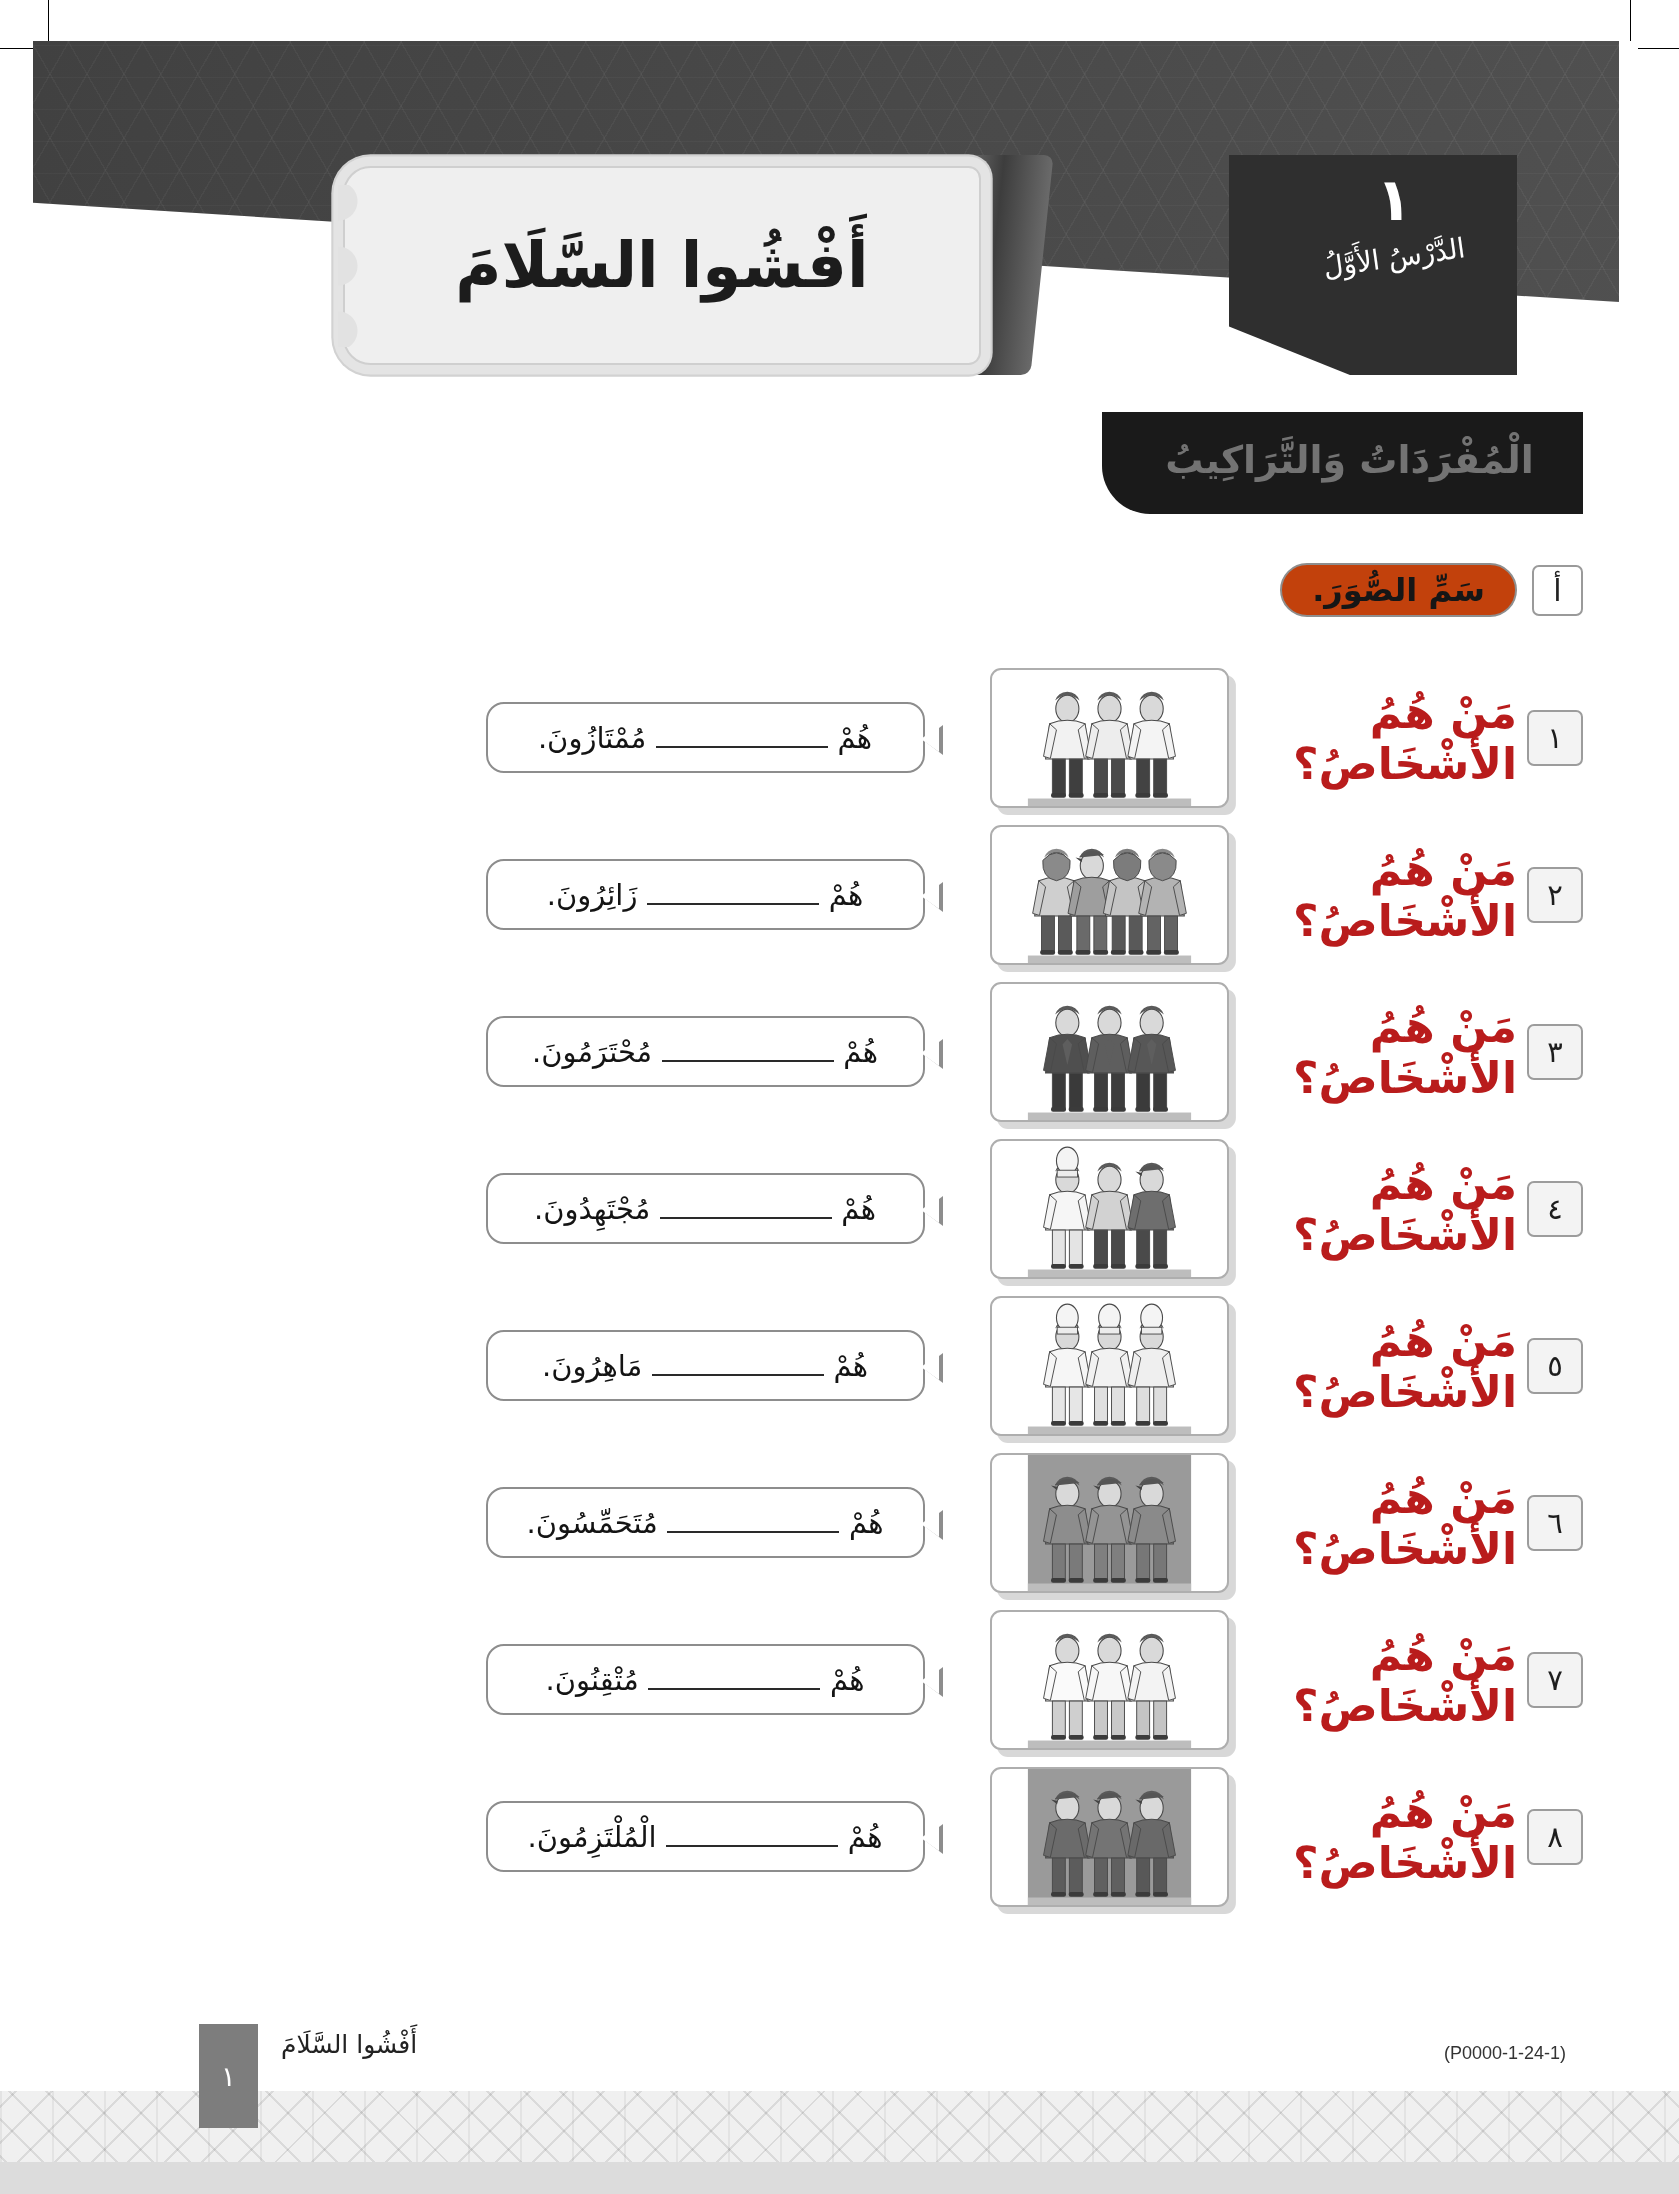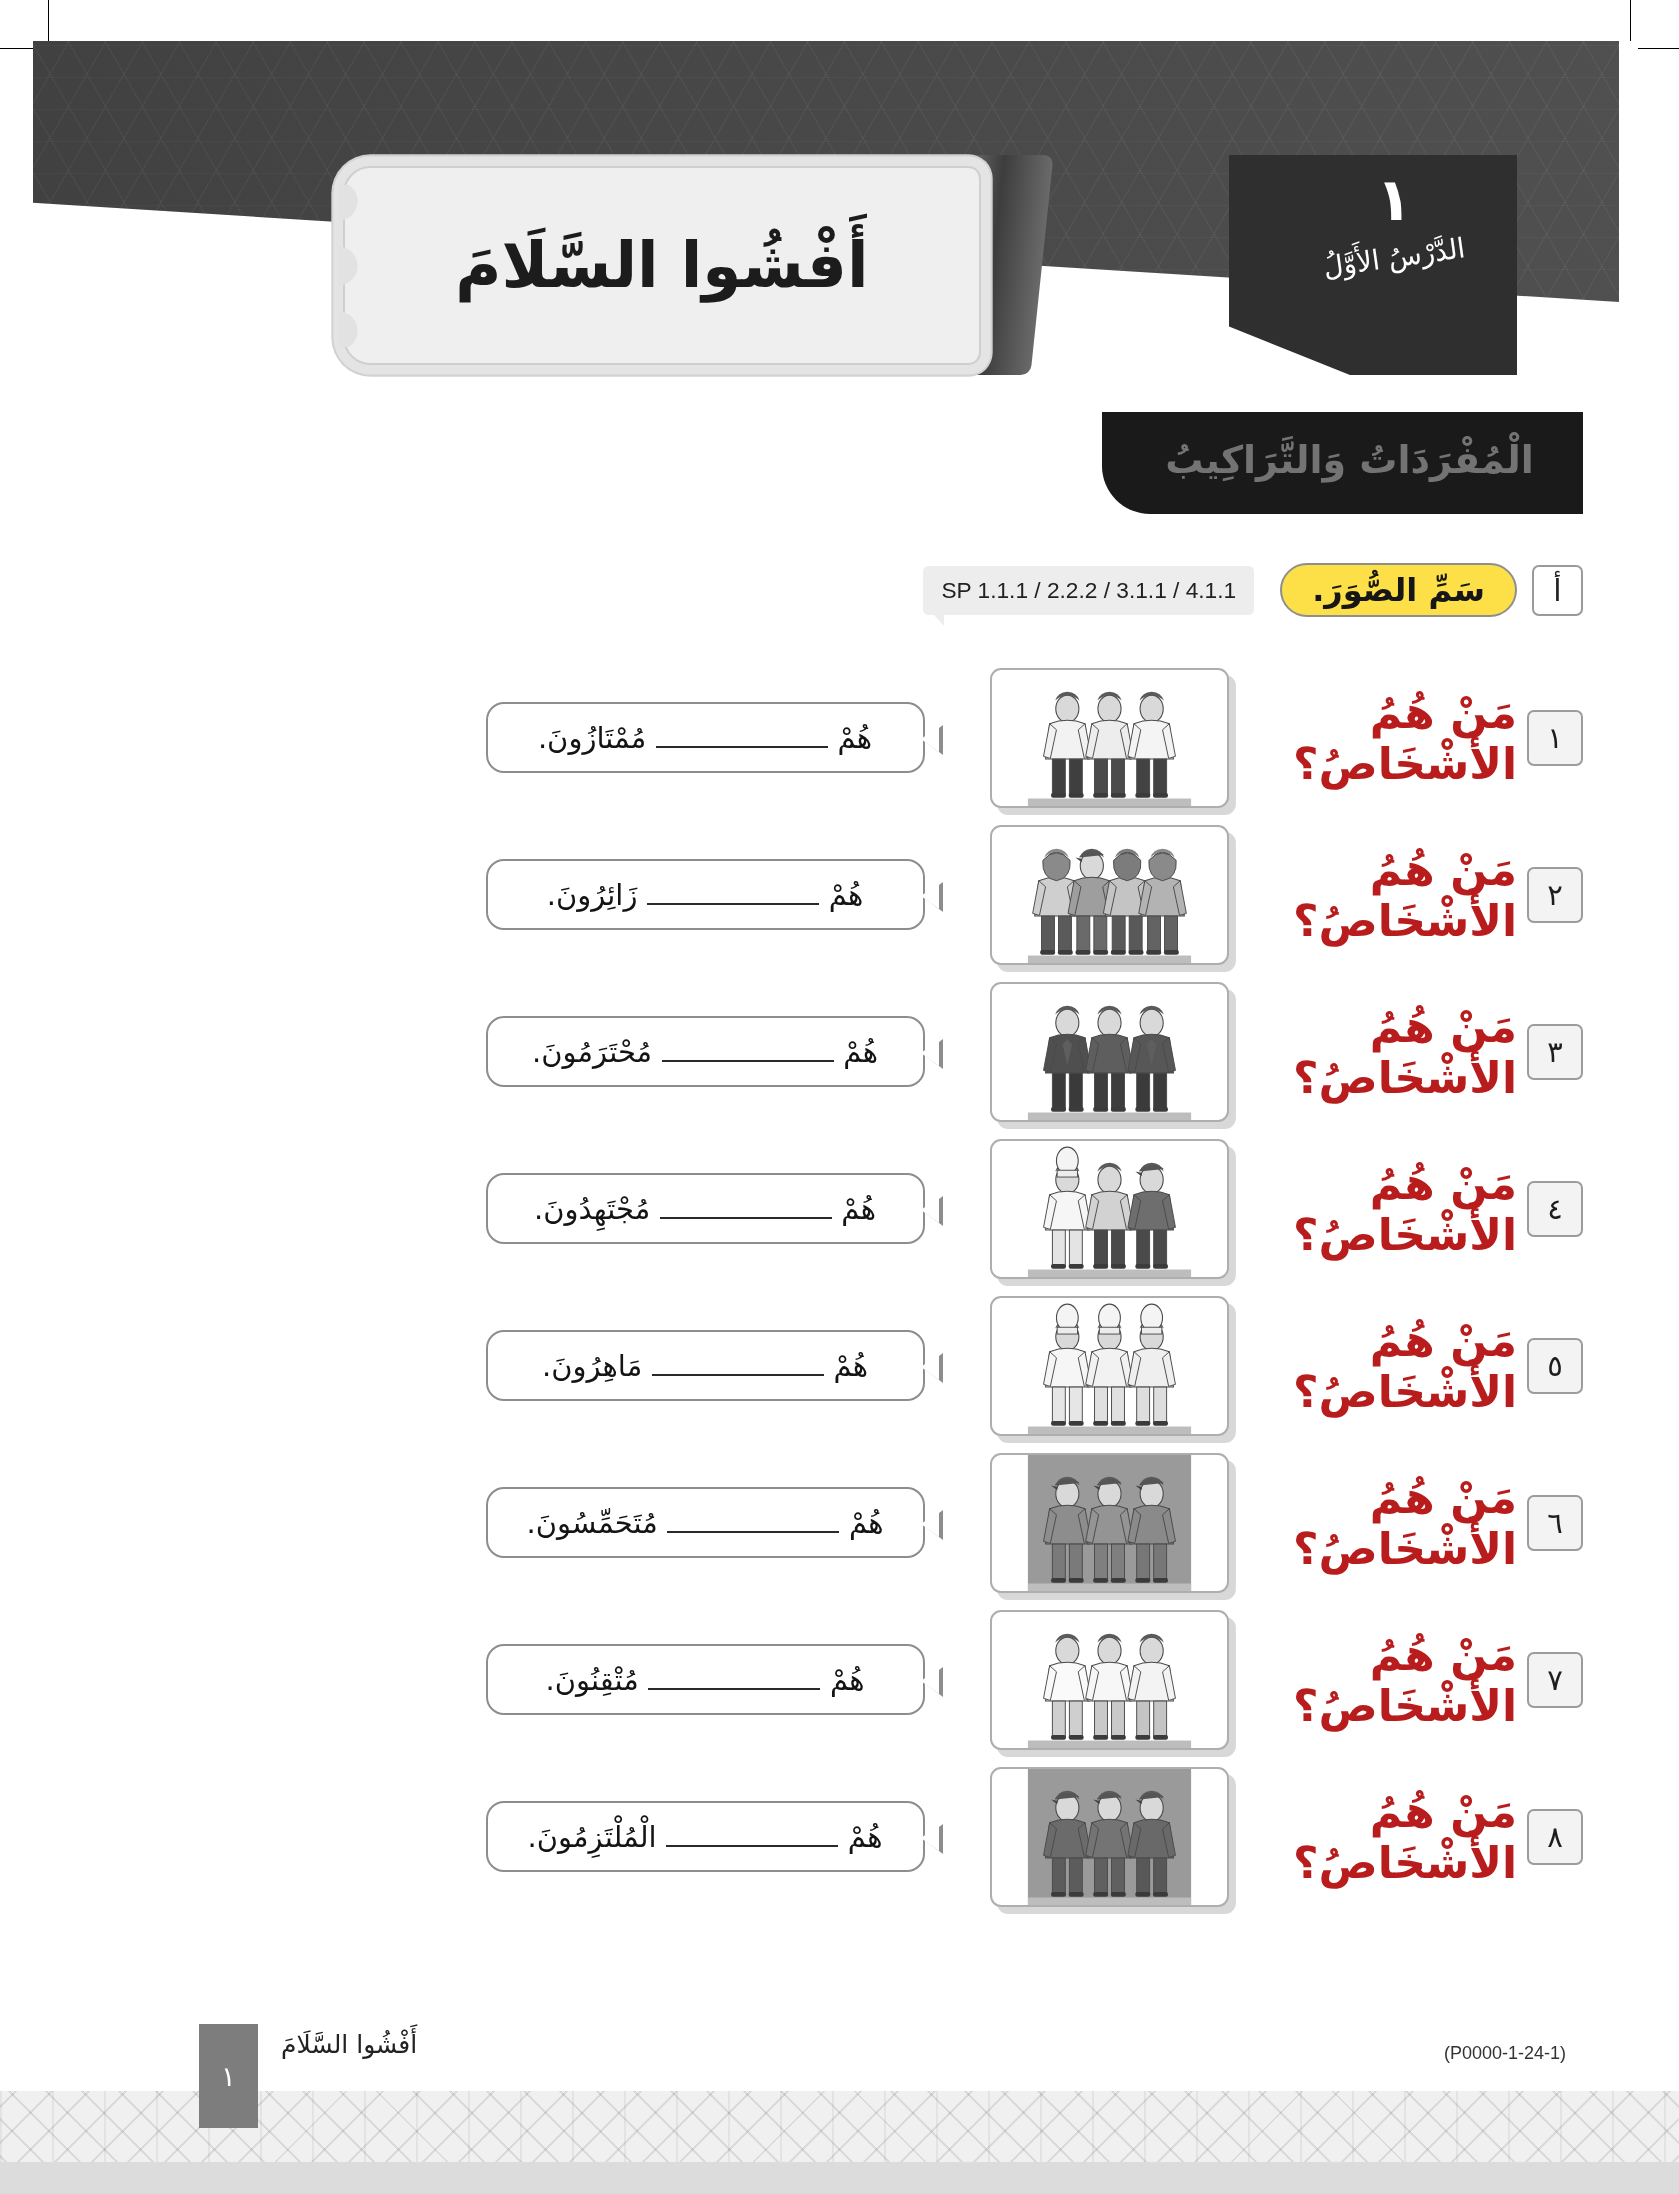--- a/index.html
+++ b/index.html
@@ -136,21 +136,21 @@
     width:51px; height:51px;
     border:2.1px solid #9a9a9a;
     border-radius:6.9px;
     display:flex; align-items:center; justify-content:center;
     font-size:30px; color:#222; background:#fff;
   }
   .instr-bubble {
     height:54px;
     border:2.1px solid #8e8e8e;
     border-radius:27.5px;
-    background:#fde047;
+    background:#c2410c;
     display:flex; align-items:center;
     padding:0 30px;
     font-size:32px; color:#161616; font-weight:700;
     position:relative;
   }
   .sp-tag {
     position:relative;
     height:49px;
     background:#ededed;
     border-radius:5.5px;
@@ -322,21 +322,20 @@
 
 <div class="section-tab">
   <span>الْمُفْرَدَاتُ وَالتَّرَاكِيبُ</span>
 </div>
 
 <div class="instr-row">
   <div class="instr-letter">أ</div>
   <div class="instr-bubble">
     <span>سَمِّ الصُّوَرَ.</span>
   </div>
-  <div class="sp-tag">SP 1.1.1 / 2.2.2 / 3.1.1 / 4.1.1</div>
 </div>
 
 <div class="list" id="exercise-list">
     <div class="row">
     <div class="row-num">١</div>
     <div class="row-q">مَنْ هُمُ الأَشْخَاصُ؟</div>
     <div class="pic">
         <svg viewBox="-120 -115 240 200" preserveAspectRatio="xMidYMid meet">
       <rect x="-120" y="-115" width="240" height="200" fill="#ffffff"></rect>
       <g>

